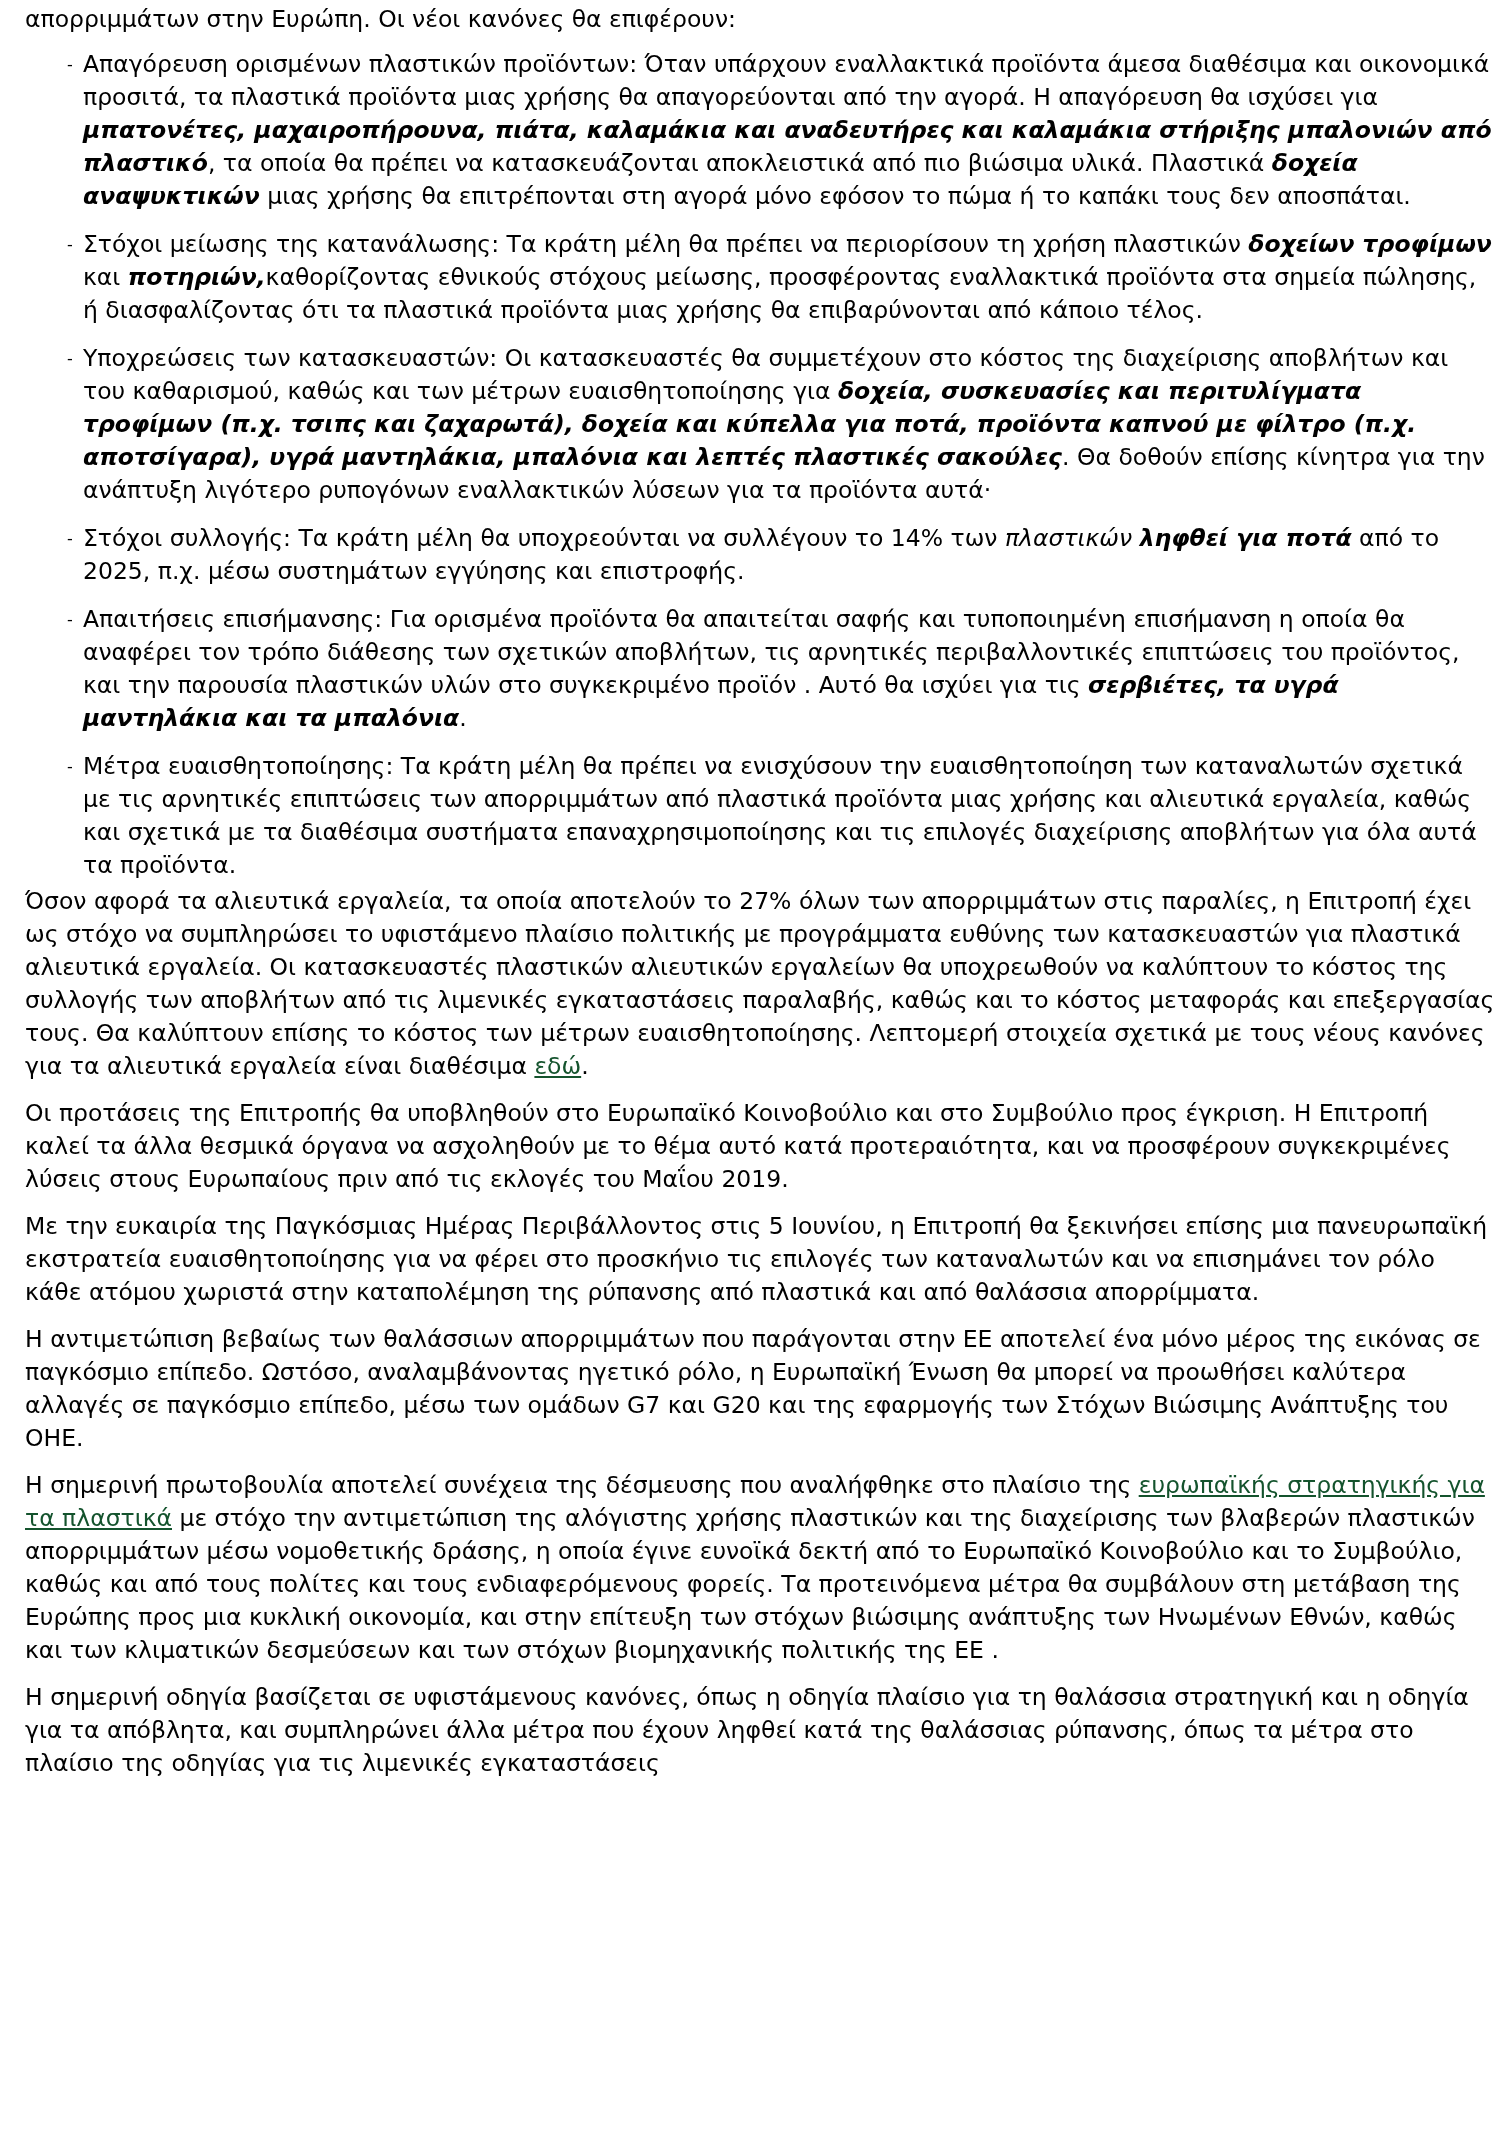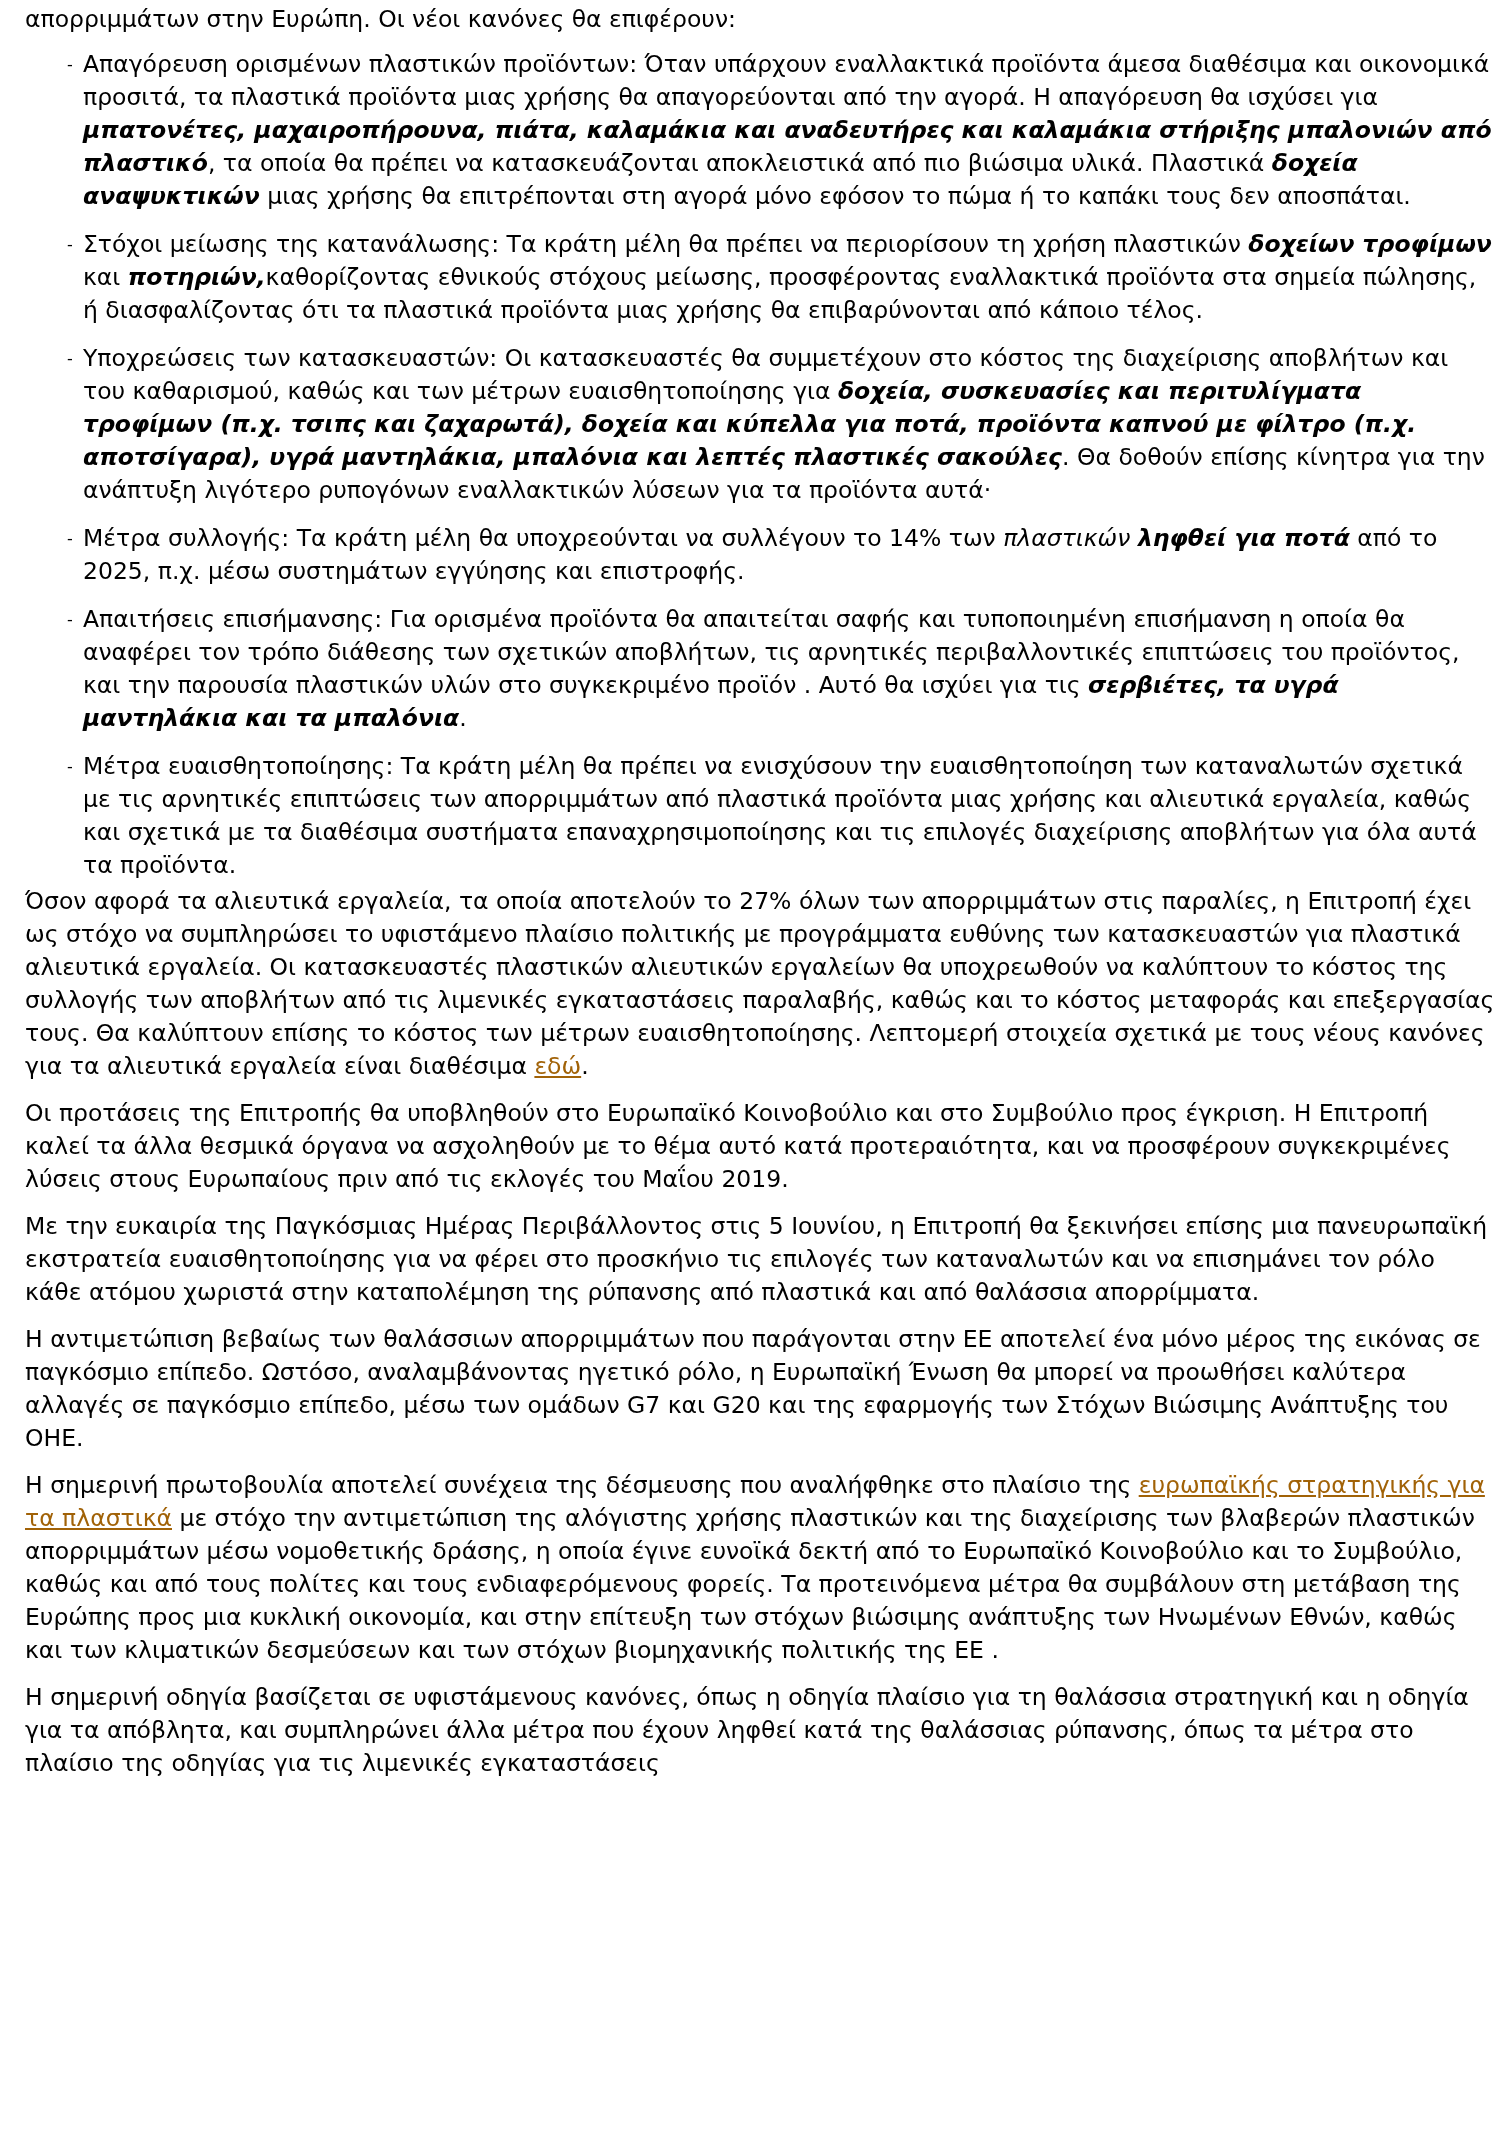--- a/index.html
+++ b/index.html
@@ -15,21 +15,21 @@
   .page { padding: 3px 12px 0 25px; }
   p { margin: 0; }
   .intro { margin-bottom: 12px; }
   ul.rules { list-style: none; margin: 0; padding: 0 0 0 58px; }
   ul.rules li { position: relative; padding-left: 0; margin-bottom: 15px; }
   ul.rules li:last-child { margin-bottom: 3px; }
   .dash { position: absolute; left: -16px; top: 0; font-size: 16px; }
   .b { font-weight: normal; }
   .bi { font-weight: bold; font-style: italic; }
   .i { font-style: italic; }
-  a { color: #a16207; text-decoration: underline; }
+  a { color: #14532d; text-decoration: underline; }
   .para { margin-bottom: 14px; }
   h2 {
     font-size: 23.5px; font-weight: bold; margin: 0 0 14px 0; line-height: 33px;
   }
 </style>
 </head>
 <body>
 
 <div class="page">
 
@@ -43,21 +43,21 @@
     <li>
       <span class="dash">-</span>
       <span class="b">Στόχοι μείωσης της κατανάλωσης:</span><span> Τα κράτη μέλη θα πρέπει να περιορίσουν τη χρήση πλαστικών </span><span class="bi">δοχείων τροφίμων</span><span> και </span><span class="bi">ποτηριών,</span><span>καθορίζοντας εθνικούς στόχους μείωσης, προσφέροντας εναλλακτικά προϊόντα στα σημεία πώλησης, ή διασφαλίζοντας ότι τα πλαστικά προϊόντα μιας χρήσης θα επιβαρύνονται από κάποιο τέλος.</span>
     </li>
     <li>
       <span class="dash">-</span>
       <span class="b">Υποχρεώσεις των κατασκευαστών</span><span>: Οι κατασκευαστές θα συμμετέχουν στο κόστος της διαχείρισης αποβλήτων και του καθαρισμού, καθώς και των μέτρων ευαισθητοποίησης για </span><span class="bi">δοχεία, συσκευασίες και περιτυλίγματα τροφίμων (π.χ. τσιπς και ζαχαρωτά), δοχεία και κύπελλα για ποτά, προϊόντα καπνού με φίλτρο (π.χ. αποτσίγαρα), υγρά μαντηλάκια, μπαλόνια και λεπτές πλαστικές σακούλες</span><span>. Θα δοθούν επίσης κίνητρα για την ανάπτυξη λιγότερο ρυπογόνων εναλλακτικών λύσεων για τα προϊόντα αυτά·</span>
     </li>
     <li>
       <span class="dash">-</span>
-      <span class="b">Μέτρα συλλογής</span><span>: Τα κράτη μέλη θα υποχρεούνται να συλλέγουν το 14% των </span><span class="i">πλαστικών</span><span> </span><span class="bi">ληφθεί για ποτά</span><span> από το 2025, π.χ. μέσω συστημάτων εγγύησης και επιστροφής.</span>
+      <span class="b">Στόχοι συλλογής</span><span>: Τα κράτη μέλη θα υποχρεούνται να συλλέγουν το 14% των </span><span class="i">πλαστικών</span><span> </span><span class="bi">ληφθεί για ποτά</span><span> από το 2025, π.χ. μέσω συστημάτων εγγύησης και επιστροφής.</span>
     </li>
     <li>
       <span class="dash">-</span>
       <span class="b">Απαιτήσεις επισήμανσης:</span><span> Για ορισμένα προϊόντα θα απαιτείται σαφής και τυποποιημένη επισήμανση η οποία θα αναφέρει τον τρόπο διάθεσης των σχετικών αποβλήτων, τις αρνητικές περιβαλλοντικές επιπτώσεις του προϊόντος, και την παρουσία πλαστικών υλών στο συγκεκριμένο προϊόν . Αυτό θα ισχύει για τις </span><span class="bi">σερβιέτες, τα υγρά μαντηλάκια και τα μπαλόνια</span><span>.</span>
     </li>
     <li>
       <span class="dash">-</span>
       <span class="b">Μέτρα ευαισθητοποίησης:</span><span> Τα κράτη μέλη θα πρέπει να ενισχύσουν την ευαισθητοποίηση των καταναλωτών σχετικά με τις αρνητικές επιπτώσεις των απορριμμάτων από πλαστικά προϊόντα μιας χρήσης και αλιευτικά εργαλεία, καθώς και σχετικά με τα διαθέσιμα συστήματα επαναχρησιμοποίησης και τις επιλογές διαχείρισης αποβλήτων για όλα αυτά τα προϊόντα.</span>
     </li>
   </ul>

